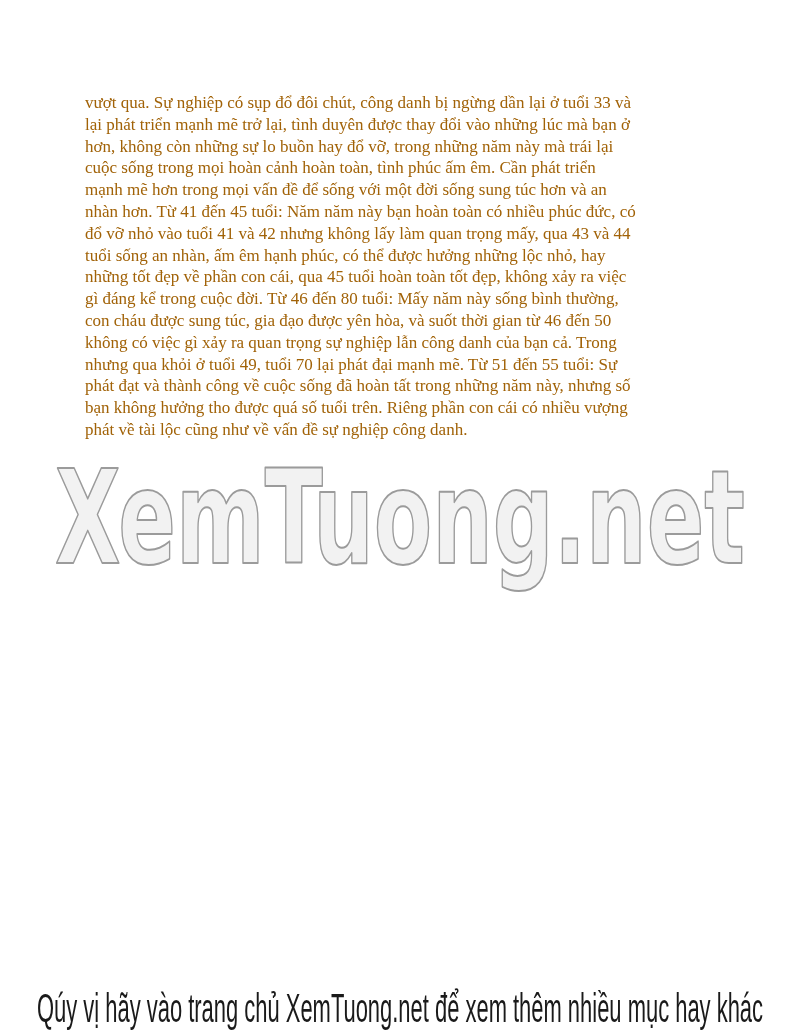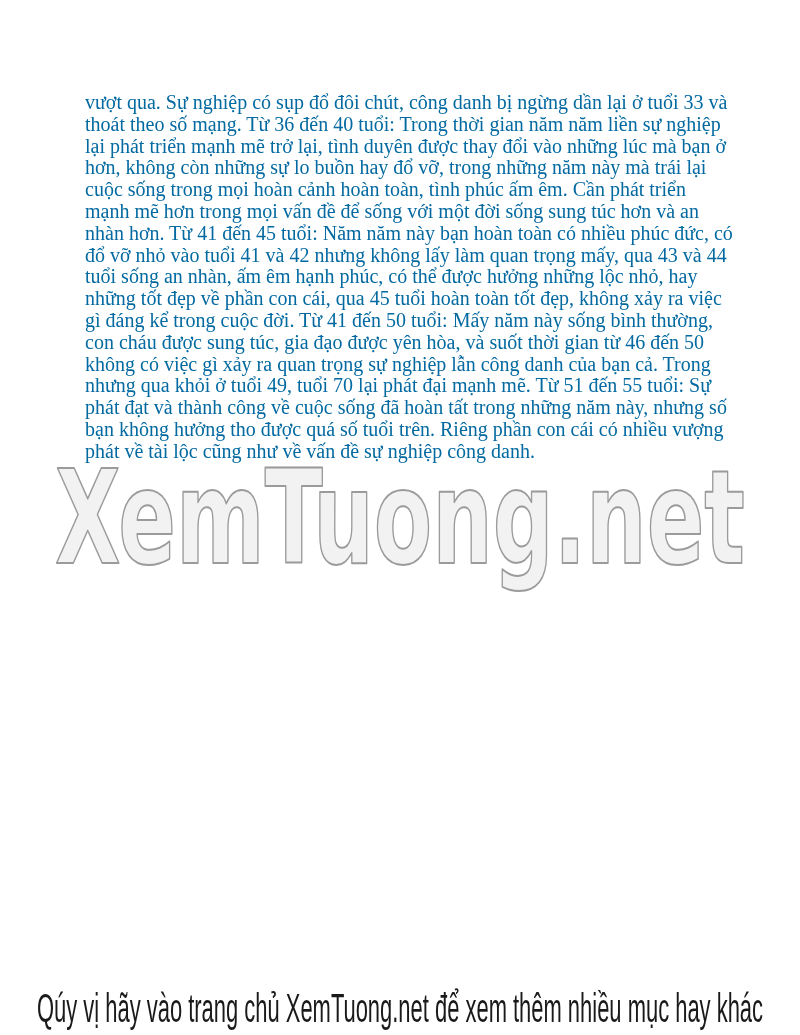--- a/index.html
+++ b/index.html
@@ -15,23 +15,23 @@
     overflow: hidden;
     font-family: "Liberation Serif", serif;
   }
   
   .body-text {
     position: absolute;
     left: 85px;
     top: 92px;
     z-index: 2;
     font-family: "Liberation Serif", serif;
-    font-size: 20px;
+    font-size: 17px;
     line-height: 21.8px;
-    color: #0369a1;
+    color: #a16207;
     white-space: nowrap;
   }
   .body-text .text-line {
     height: 21.8px;
   }
   
   .watermark {
     position: absolute;
     left: 40px;
     top: 440px;
@@ -58,30 +58,29 @@
 <body>
 
 <div class="page">
 
   <svg class="watermark" width="720" height="175" viewBox="0 0 720 175">
     <text x="15" y="123" font-size="130" textLength="690" lengthAdjust="spacingAndGlyphs" fill="#f2f2f2" stroke="#9b9b9b" stroke-width="2" stroke-linejoin="round">XemTuong.net</text>
   </svg>
 
   <div class="body-text">
       <div class="text-line">vượt qua. Sự nghiệp có sụp đổ đôi chút, công danh bị ngừng dần lại ở tuổi 33 và</div>
-      <div class="text-line">thoát theo số mạng. Từ 36 đến 40 tuổi: Trong thời gian năm năm liền sự nghiệp</div>
       <div class="text-line">lại phát triển mạnh mẽ trở lại, tình duyên được thay đổi vào những lúc mà bạn ở</div>
       <div class="text-line">hơn, không còn những sự lo buồn hay đổ vỡ, trong những năm này mà trái lại</div>
       <div class="text-line">cuộc sống trong mọi hoàn cảnh hoàn toàn, tình phúc ấm êm. Cần phát triển</div>
       <div class="text-line">mạnh mẽ hơn trong mọi vấn đề để sống với một đời sống sung túc hơn và an</div>
       <div class="text-line">nhàn hơn. Từ 41 đến 45 tuổi: Năm năm này bạn hoàn toàn có nhiều phúc đức, có</div>
       <div class="text-line">đổ vỡ nhỏ vào tuổi 41 và 42 nhưng không lấy làm quan trọng mấy, qua 43 và 44</div>
       <div class="text-line">tuổi sống an nhàn, ấm êm hạnh phúc, có thể được hưởng những lộc nhỏ, hay</div>
       <div class="text-line">những tốt đẹp về phần con cái, qua 45 tuổi hoàn toàn tốt đẹp, không xảy ra việc</div>
-      <div class="text-line">gì đáng kể trong cuộc đời. Từ 41 đến 50 tuổi: Mấy năm này sống bình thường,</div>
+      <div class="text-line">gì đáng kể trong cuộc đời. Từ 46 đến 80 tuổi: Mấy năm này sống bình thường,</div>
       <div class="text-line">con cháu được sung túc, gia đạo được yên hòa, và suốt thời gian từ 46 đến 50</div>
       <div class="text-line">không có việc gì xảy ra quan trọng sự nghiệp lẫn công danh của bạn cả. Trong</div>
       <div class="text-line">nhưng qua khỏi ở tuổi 49, tuổi 70 lại phát đại mạnh mẽ. Từ 51 đến 55 tuổi: Sự</div>
       <div class="text-line">phát đạt và thành công về cuộc sống đã hoàn tất trong những năm này, nhưng số</div>
       <div class="text-line">bạn không hưởng tho được quá số tuổi trên. Riêng phần con cái có nhiều vượng</div>
       <div class="text-line">phát về tài lộc cũng như về vấn đề sự nghiệp công danh.</div>
     </div>
 
   <svg class="footer" width="800" height="57" viewBox="0 0 800 57">
     <text x="37" y="44" font-size="40" textLength="726" lengthAdjust="spacingAndGlyphs" fill="#1a1a1a">Qúy vị hãy vào trang chủ XemTuong.net để xem thêm nhiều mục hay khác</text>

